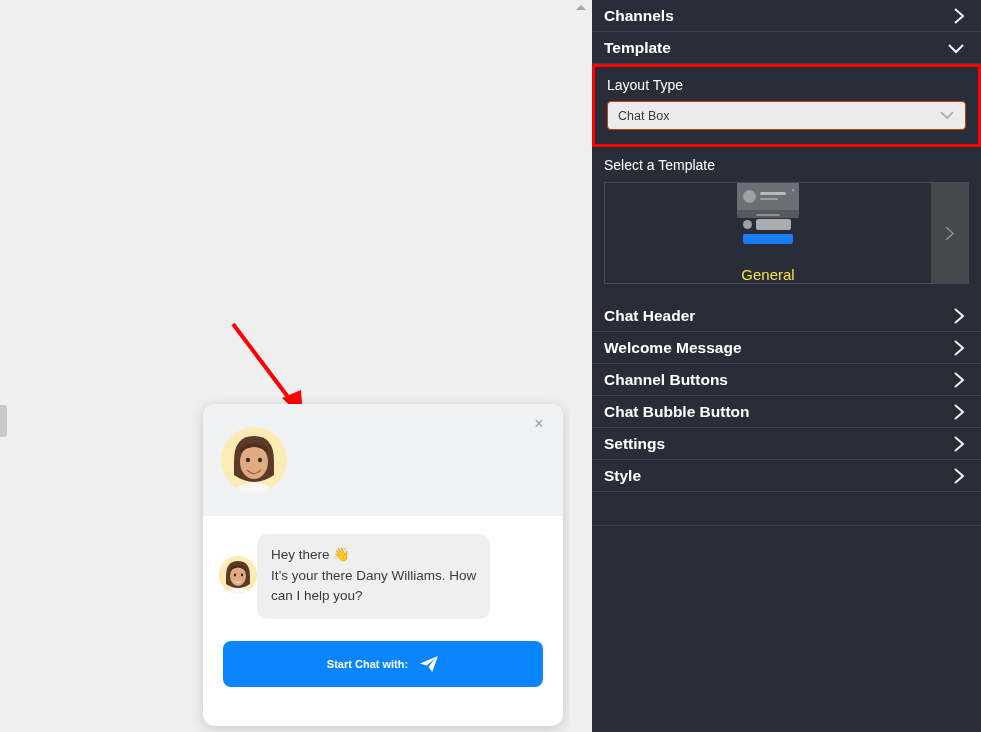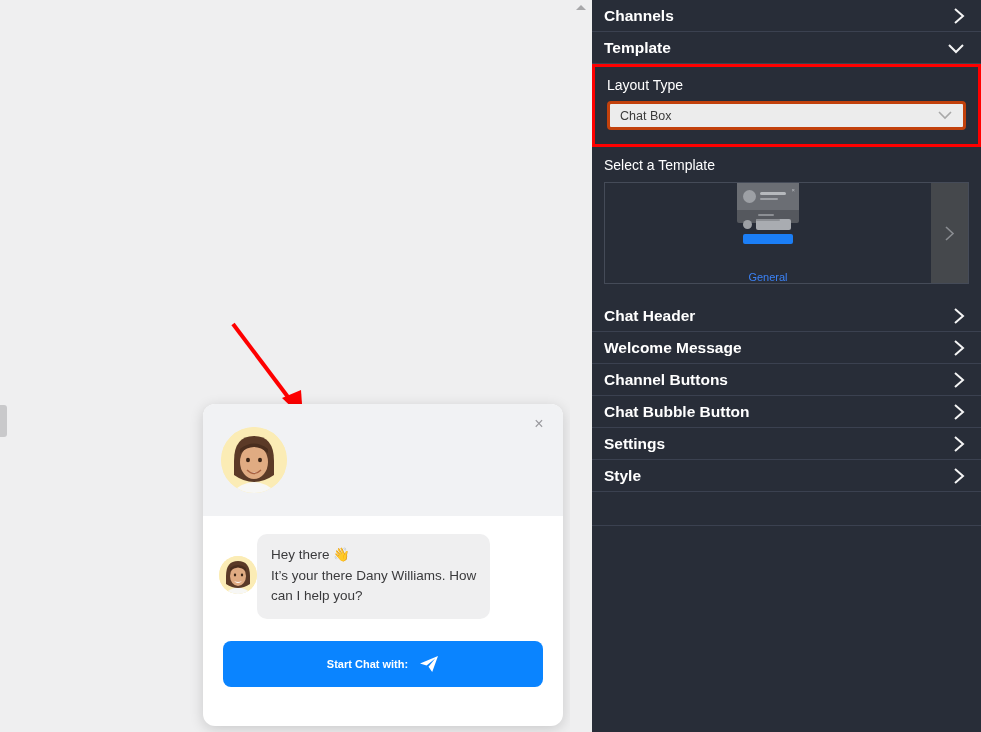--- a/index.html
+++ b/index.html
@@ -123,21 +123,21 @@
   .layout-block {
     position: relative;
     padding: 10px 12px 14px 12px;
     border: 3px solid #fe0000;
     margin: 0;
   }
   .field-label { color: #ffffff; font-size: 14px; margin-bottom: 8px; }
   .select-box {
     height: 29px;
     background: #ececec;
-    border: 3px solid #c2410c;
+    border: 1px solid #c2410c;
     border-radius: 4px;
     display: flex; align-items: center; justify-content: space-between;
     padding: 0 10px;
     cursor: pointer;
   }
   .select-val { color: #3b3b3b; font-size: 12.5px; }
   .select-caret { color: #a8a8a8; font-size: 12px; }
 
   .tpl-wrap { padding: 10px 12px 16px 12px; }
   .tpl-heading { color: #ffffff; font-size: 14px; margin-bottom: 9px; }
@@ -153,21 +153,21 @@
     align-items: center; justify-content: center;
     gap: 4px;
     cursor: pointer;
   }
   .tpl-thumb {
     width: 62px; height: 60px;
     background: #55585e;
     position: relative;
     border-radius: 2px;
   }
-  .tpl-name { color: #3b82f6; font-size: 11px; margin-top: 44px; }
+  .tpl-name { color: #fde047; font-size: 15px; margin-top: 44px; }
   .tpl-next {
     width: 37px;
     background: #45484c;
     display: flex; align-items: center; justify-content: center;
     color: #8a8d92; font-size: 15px;
     cursor: pointer;
   }
 
   
   .th-head { position: absolute; left:0; top:0; right:0; height: 27px; background:#6b6e74; }

